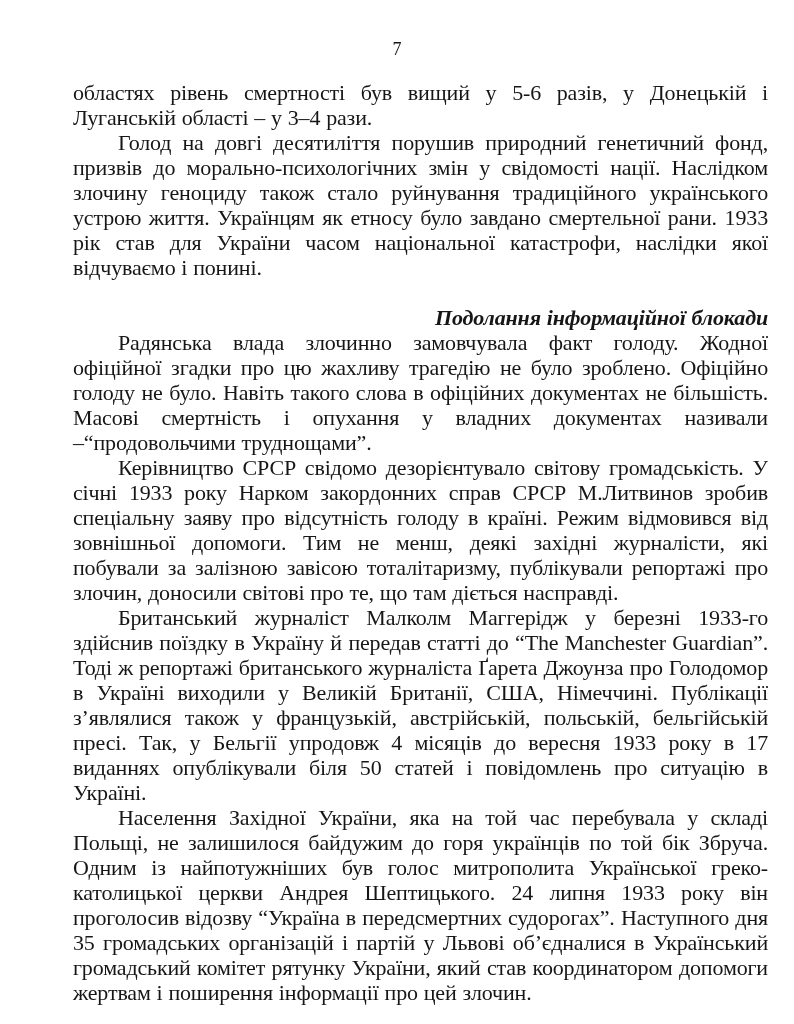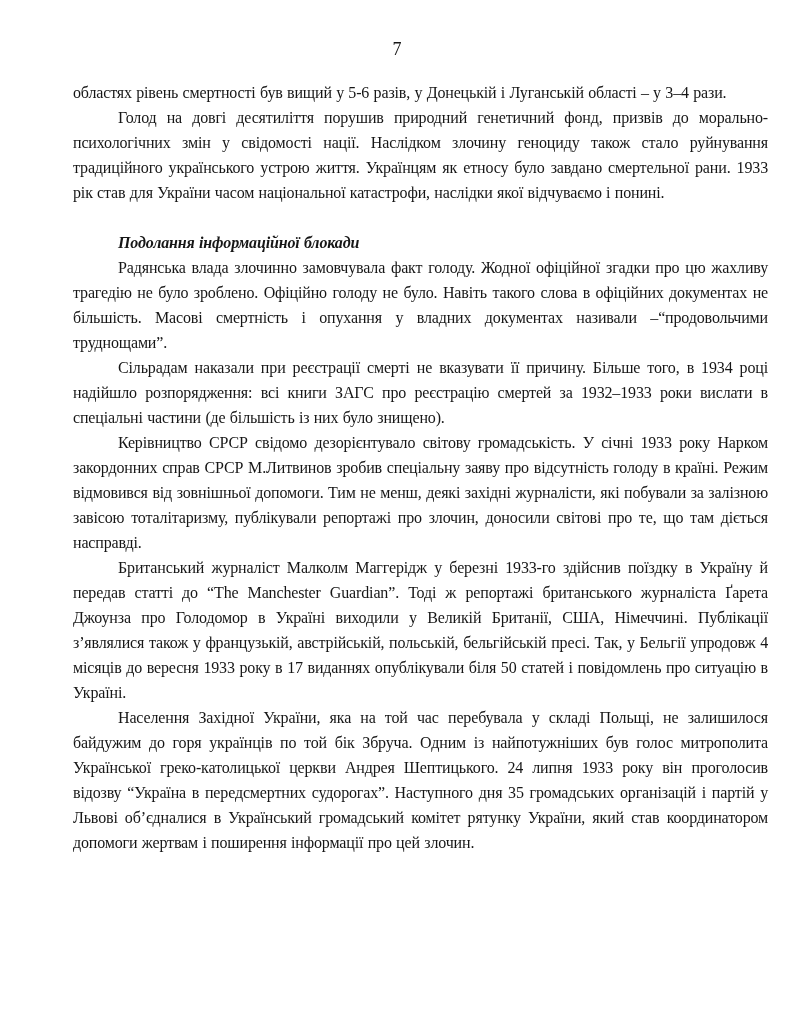--- a/index.html
+++ b/index.html
@@ -26,55 +26,54 @@
     line-height: 22px;
   }
   .body-text {
     position: absolute;
     top: 80px;
     left: 73px;
     width: 695px;
   }
   .body-text p {
     margin: 0;
-    font-size: 16px;
+    font-size: 22px;
     line-height: 25px;
     text-align: justify;
     text-indent: 45px;
     letter-spacing: -0.15px;
     word-spacing: 0.5px;
   }
   .body-text p.no-indent {
     text-indent: 0;
   }
   .body-text p.heading {
     margin-top: 25px;
     font-weight: bold;
     font-style: italic;
-    text-align: left;
+    text-align: right;
   }
 </style>
 </head>
 <body>
 
 <div class="page">
 
   <div class="page-number">7</div>
 
   <div class="body-text">
 
     <p class="no-indent">областях рівень смертності був вищий у 5-6 разів, у Донецькій і Луганській області – у 3–4 рази.</p>
 
     <p>Голод на довгі десятиліття порушив природний генетичний фонд, призвів до морально-психологічних змін у свідомості нації. Наслідком злочину геноциду також стало руйнування традиційного українського устрою життя. Українцям як етносу було завдано смертельної рани. 1933 рік став для України часом національної катастрофи, наслідки якої відчуваємо і понині.</p>
 
     <p class="heading">Подолання інформаційної блокади</p>
 
     <p>Радянська влада злочинно замовчувала факт голоду. Жодної офіційної згадки про цю жахливу трагедію не було зроблено. Офіційно голоду не було. Навіть такого слова в офіційних документах не більшість. Масові смертність і опухання у владних документах називали –“продовольчими труднощами”.</p>
 
-    <p>Сільрадам наказали при реєстрації смерті не вказувати її причину. Більше того, в 1934 році надійшло розпорядження: всі книги ЗАГС про реєстрацію смертей за 1932–1933 роки вислати в спеціальні частини (де більшість із них було знищено).</p>
 
     <p>Керівництво СРСР свідомо дезорієнтувало світову громадськість. У січні 1933 року Нарком закордонних справ СРСР М.Литвинов зробив спеціальну заяву про відсутність голоду в країні. Режим відмовився від зовнішньої допомоги. Тим не менш, деякі західні журналісти, які побували за залізною завісою тоталітаризму, публікували репортажі про злочин, доносили світові про те, що там діється насправді.</p>
 
     <p>Британський журналіст Малколм Маггерідж у березні 1933-го здійснив поїздку в Україну й передав статті до “The Manchester Guardian”.  Тоді ж репортажі британського журналіста Ґарета Джоунза про Голодомор в Україні виходили у Великій Британії, США, Німеччині. Публікації з’являлися також у французькій, австрійській, польській, бельгійській пресі. Так, у Бельгії упродовж 4 місяців до вересня 1933 року в 17 виданнях опублікували біля 50 статей і повідомлень про ситуацію в Україні.</p>
 
     <p>Населення Західної України, яка на той час перебувала у складі Польщі, не залишилося байдужим до горя українців по той бік Збруча. Одним із найпотужніших був голос митрополита Української греко-католицької церкви Андрея Шептицького. 24 липня 1933 року він проголосив відозву “Україна в передсмертних судорогах”. Наступного дня 35 громадських організацій і партій у Львові об’єдналися в Український громадський комітет рятунку України, який став координатором допомоги жертвам і поширення інформації про цей злочин.</p>
 
   </div>
 
 </div>

